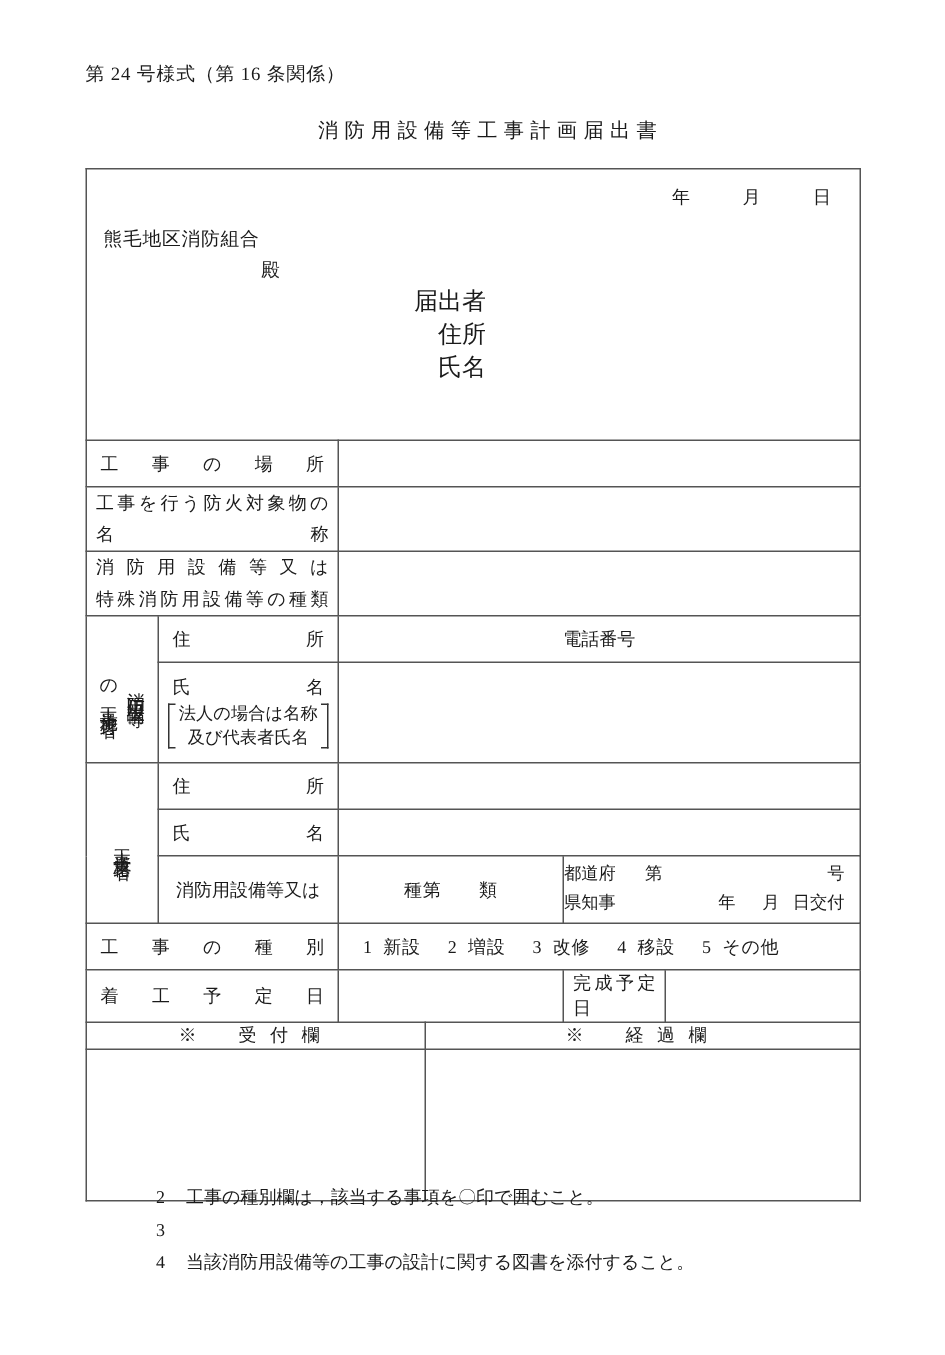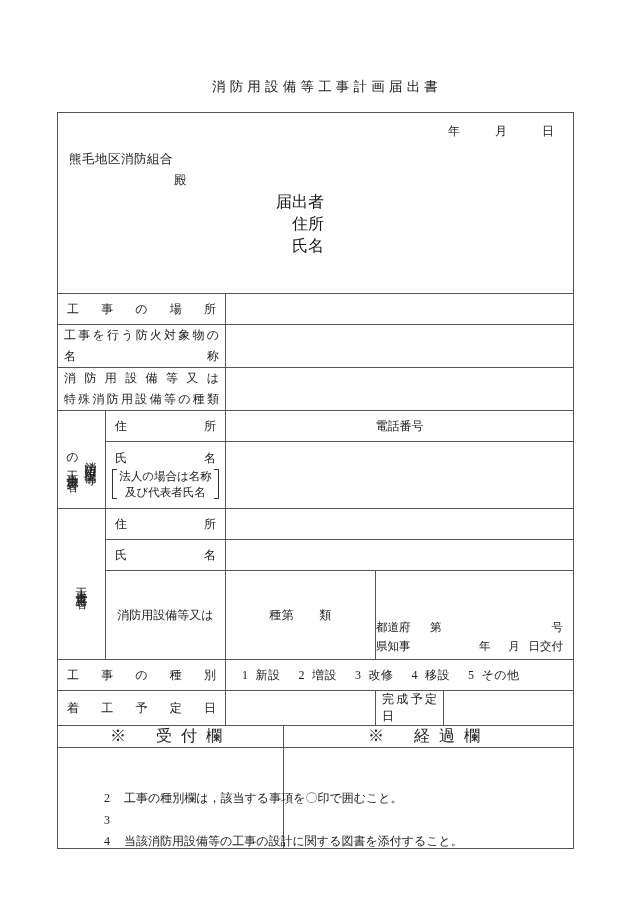--- a/index.html
+++ b/index.html
@@ -193,21 +193,20 @@
     text-align: center;
     font-size: 12px;
     letter-spacing: 0.5px;
     white-space: nowrap;
   }
   .license-issue {
     font-size: 11.5px;
     line-height: 19px;
     padding: 3px 10px 3px 0;
     white-space: nowrap;
-    margin-top: 44px;
   }
   .li-row {
     display: flex;
     justify-content: flex-start;
     align-items: baseline;
   }
   .li-pref { display: inline-block; width: 54px; }
   .li-dai  { display: inline-block; width: 120px; }
   .li-gou  { display: inline-block; text-align: right; flex: 1; }
   .li-blank{ display: inline-block; width: 68px; }
@@ -222,21 +221,21 @@
     letter-spacing: 0.5px;
     white-space: nowrap;
   }
   .kinds .num { margin-right: 7px; }
   .kinds .word { margin-right: 18px; }
   .kinds .word:last-child { margin-right: 0; }
 
   
   .star-head {
     text-align: center;
-    font-size: 16px;
+    font-size: 12px;
     padding: 5px 0;
   }
   .star-head .sp {
     display: inline-block;
     letter-spacing: 9px;
   }
   .star-body { height: 100px; }
 
   
   .remarks {
@@ -261,20 +260,21 @@
     text-align: right;
     padding-right: 14px;
   }
   .rmk-text { display: inline-block; }
 </style>
 </head>
 <body>
 
 <div class="page">
 
+  <div class="form-no">第 24 号様式（第 16 条関係）</div>
   <div class="doc-title">消防用設備等工事計画届出書</div>
 
   <table class="form-table">
     <colgroup>
       <col style="width:48px">
       <col style="width:120px">
       <col style="width:58px">
       <col style="width:92px">
       <col style="width:68px">
       <col style="width:130px">

